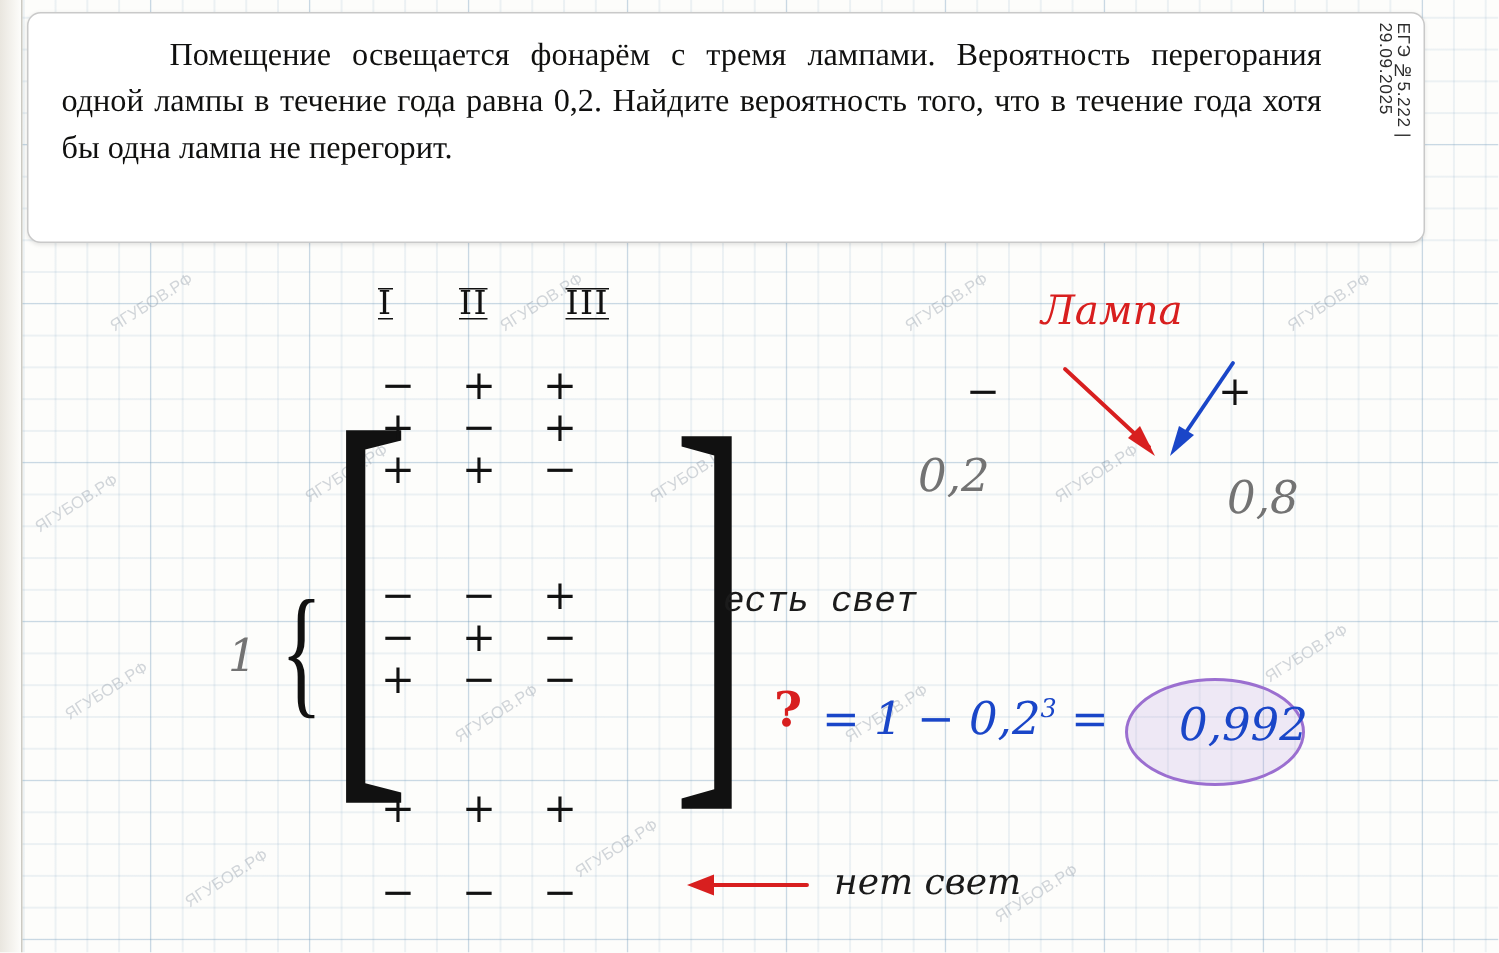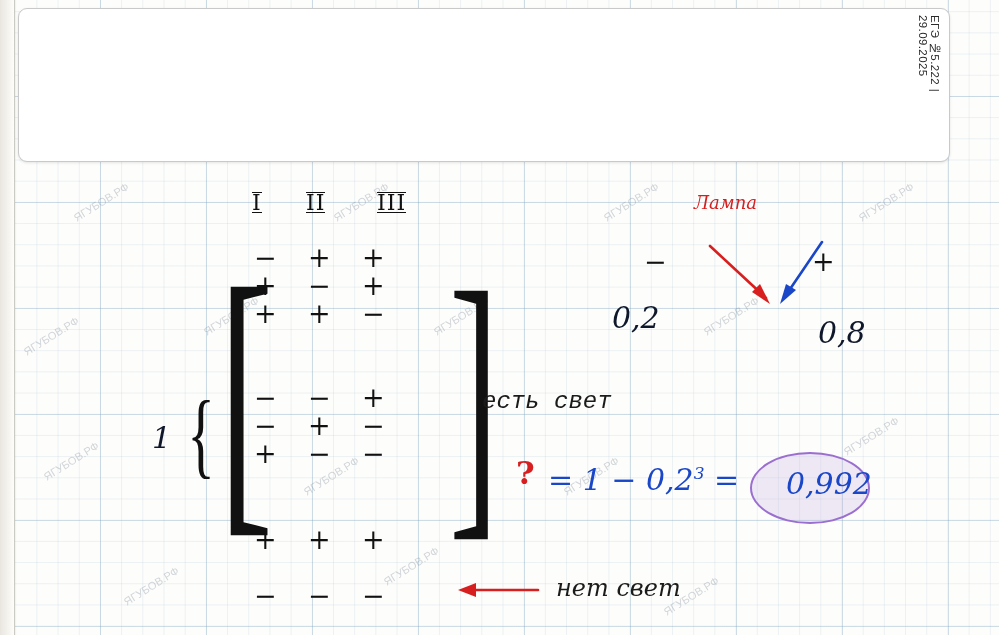--- a/index.html
+++ b/index.html
@@ -91,21 +91,21 @@
     margin-bottom:-3px;
   }
   .cursive{
     font-family:"DejaVu Serif",serif;
     font-style:italic;
     font-size:24px;
   }
   .big-digit{
     font-family:"DejaVu Serif",serif;
     font-style:italic;
-    font-size:30px;color:#0f172a;
+    font-size:30px;color:#737373;
   }
   .brace{
     position:absolute;
     font-family:"Liberation Serif",serif;
     color:#111;
     line-height:1;
   }
   #ellipse{
     position:absolute;
     border:2px solid #9b6fd0;
@@ -130,20 +130,21 @@
 <div class="wm" style="left:700px;top:310px;">ЯГУБОВ.РФ</div>
 <div class="wm" style="left:40px;top:455px;">ЯГУБОВ.РФ</div>
 <div class="wm" style="left:300px;top:470px;">ЯГУБОВ.РФ</div>
 <div class="wm" style="left:560px;top:470px;">ЯГУБОВ.РФ</div>
 <div class="wm" style="left:840px;top:430px;">ЯГУБОВ.РФ</div>
 <div class="wm" style="left:120px;top:580px;">ЯГУБОВ.РФ</div>
 <div class="wm" style="left:380px;top:560px;">ЯГУБОВ.РФ</div>
 <div class="wm" style="left:660px;top:590px;">ЯГУБОВ.РФ</div>
 
 <div id="card">
+  <div id="task-text"><span class="indent"></span><span>Помещение освещается фонарём с тремя лампами. Вероятность перегорания одной лампы в течение года равна 0,2. Найдите вероятность того, что в течение года хотя бы одна лампа не перегорит.</span></div>
   <div id="task-meta">ЕГЭ №5.222 | 29.09.2025</div>
 </div>
 
 <div class="hw roman" style="left:252px;top:192px;">I</div>
 <div class="hw roman" style="left:306px;top:192px;">II</div>
 <div class="hw roman" style="left:360px;top:192px;margin-left:17px;">III</div>
 
 <div class="brace" style="left:196px;top:244px;font-size:300px;transform:scaleX(.55);">[</div>
 
 <div class="hw sym" style="left:254px;top:242px;">−</div>
@@ -178,21 +179,21 @@
 <div class="hw sym" style="left:308px;top:580px;">−</div>
 <div class="hw sym" style="left:362px;top:580px;">−</div>
 
 <div class="hw big-digit" style="left:152px;top:420px;">1</div>
 <div class="brace" style="left:178px;top:386px;font-size:96px;transform:scaleX(.6);">{</div>
 
 <div class="brace" style="left:424px;top:248px;font-size:300px;transform:scaleX(.5);">]</div>
 
 <div class="hw cursive" style="left:482px;top:388px;font-family:Liberation Mono, monospace;">есть свет</div>
 
-<div class="hw cursive" style="left:694px;top:192px;color:#d81f1f;font-size:18px;">Лампа</div>
+<div class="hw cursive" style="left:694px;top:192px;color:#d81f1f;font-size:27px;">Лампа</div>
 
 <svg class="arrow" style="left:700px;top:240px;width:110px;height:70px;">
   <line x1="10" y1="6" x2="66" y2="58" stroke="#d81f1f" stroke-width="2.6" stroke-linecap="round"></line>
   <polygon points="70,64 52,52 60,44" fill="#d81f1f"></polygon>
 </svg>
 <svg class="arrow" style="left:760px;top:238px;width:110px;height:74px;">
   <line x1="62" y1="4" x2="24" y2="60" stroke="#1a46c8" stroke-width="2.6" stroke-linecap="round"></line>
   <polygon points="20,66 26,46 36,52" fill="#1a46c8"></polygon>
 </svg>
 

